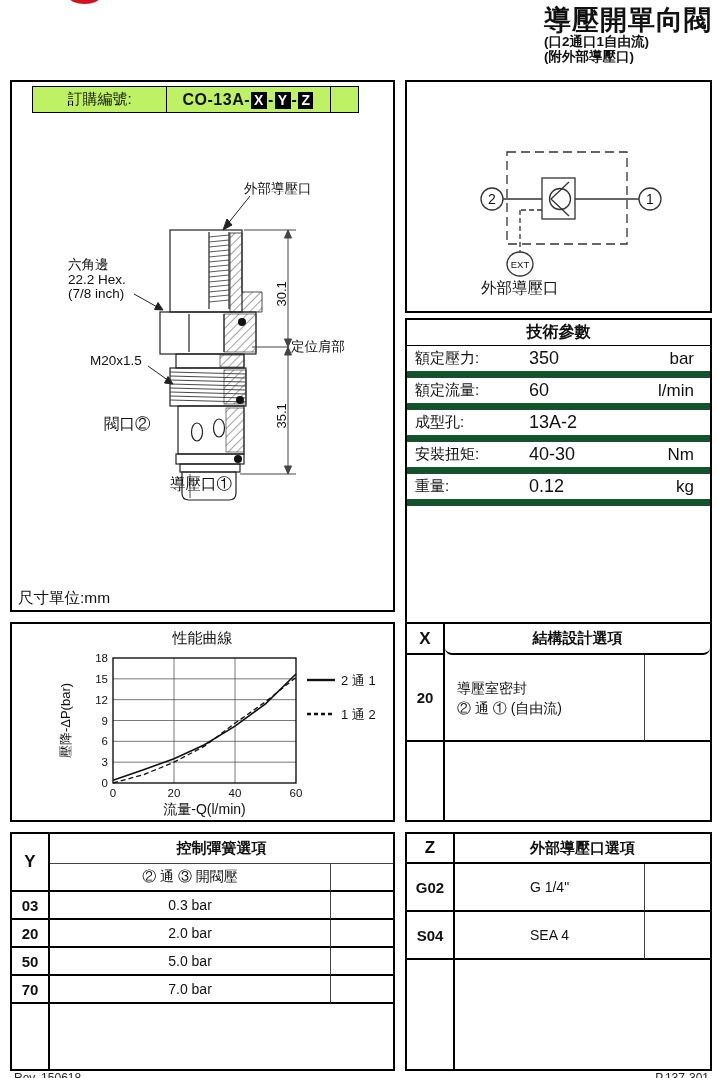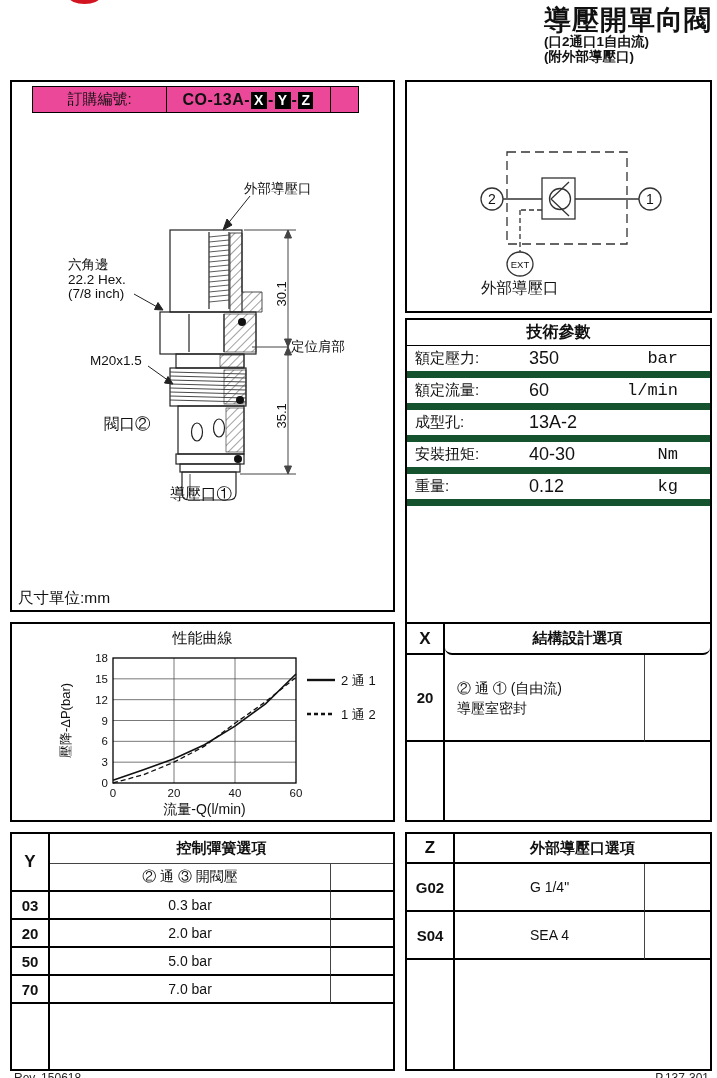--- a/index.html
+++ b/index.html
@@ -13,39 +13,39 @@
 
   
   .title-block { position: absolute; top: 6px; right: 5px; text-align: left; line-height: 1.05; }
   .main-title { font-size: 27px; font-weight: 700; letter-spacing: 1px; }
   .sub-title { font-size: 13.5px; font-weight: 700; line-height: 15px; }
   .logo-mark { position: absolute; left: 69px; top: -10px; width: 31px; height: 14px;
     background: #d21420; border-radius: 50%; }
 
   
   .code-cell { position: absolute; border: 1.5px solid #000; height: 27px;
-    display: flex; align-items: center; justify-content: center; background: #ec4899; }
+    display: flex; align-items: center; justify-content: center; background: #bef264; }
   .code-label { font-size: 15px; }
   .code-value { font-size: 16px; font-weight: 700; letter-spacing: 0.5px; }
   .code-box { display: inline-block; background: #000; color: #fff; padding: 0 3px; margin: 0 1px;
     font-size: 14px; line-height: 17px; }
 
   
   .dwg-label { position: absolute; font-size: 13.5px; line-height: 14.5px; white-space: nowrap; }
   .dwg-label-lg { position: absolute; font-size: 15.5px; white-space: nowrap; }
   .dim-text { position: absolute; font-size: 13px; transform: rotate(-90deg); transform-origin: center; white-space: nowrap; }
   .units-note { position: absolute; left: 6px; top: 506px; font-size: 15.5px; }
 
   
   .specs-title { height: 26px; display: flex; align-items: center; justify-content: center;
     font-size: 16px; font-weight: 700; border-bottom: 1.5px solid #000; }
   .spec-row { height: 32px; display: flex; align-items: center; border-bottom: 7px solid #14532d; }
   .spec-label { width: 122px; padding-left: 8px; font-size: 15px; }
   .spec-value { flex: 1; text-align: left; font-size: 18px; }
-  .spec-unit { width: 84px; text-align: right; padding-right: 32px; font-size: 17px; font-family: Liberation Mono, monospace; }
+  .spec-unit { width: 84px; text-align: right; padding-right: 16px; font-size: 17px; }
 
   
   .chart-title { height: 24px; display: flex; align-items: flex-end; justify-content: center;
     font-size: 15px; padding-top: 8px; }
 
   
   .opt-grid { display: grid; width: 100%; height: 100%; }
   .og-cell { position: relative; }
   .b-r2 { border-right: 2px solid #000; }
   .b-l1 { border-left: 1px solid #444; }
@@ -170,21 +170,21 @@
         <polygon points="161,302 152.5,301 156,294.5"></polygon>
     </g>
   </svg>
 
   <div class="dwg-label" style="left:232px; top:100px;">外部導壓口</div>
   <div class="dwg-label" style="left:56px; top:176px;">六角邊</div>
   <div class="dwg-label" style="left:56px; top:191px;">22.2 Hex.</div>
   <div class="dwg-label" style="left:56px; top:205px;">(7/8 inch)</div>
   <div class="dwg-label" style="left:78px; top:272px;">M20x1.5</div>
   <div class="dwg-label-lg" style="left:92px; top:332px;">閥口②</div>
-  <div class="dwg-label-lg" style="left:158px; top:402px;">導壓口①</div>
+  <div class="dwg-label-lg" style="left:158px; top:392px;">導壓口①</div>
   <div class="dwg-label" style="left:279px; top:258px;">定位肩部</div>
   <div class="dim-text" style="left:252px; top:200px; width:34px;">30.1</div>
   <div class="dim-text" style="left:252px; top:322px; width:34px;">35.1</div>
   <div class="units-note">尺寸單位:mm</div>
 </div>
 
 <div class="box" style="left:405px; top:80px; width:307px; height:233px;">
   <svg class="abs" style="left:0; top:0;" width="303" height="229" viewBox="0 0 303 229">
     <g stroke="#333" stroke-width="1.3" fill="none">
       <rect x="100" y="70" width="120" height="92" stroke-dasharray="9,5"></rect>
@@ -267,22 +267,22 @@
       <text x="58" y="72.5" text-anchor="middle" font-size="13" font-family="&quot;Liberation Serif&quot;, serif" fill="#111" transform="rotate(-90 58 72.5)">壓降-ΔP(bar)</text>
     </svg>
 </div>
 
 <div class="box" style="left:405px; top:622px; width:307px; height:200px;">
   <div class="opt-grid" style="grid-template-columns:38px 1fr 66px; grid-template-rows:31px 87px 1fr;">
     <div class="og-cell b-r2 b-b2 cell-center opt-code-lg">X</div>
     <div class="og-cell b-b2 cell-center opt-head" style="grid-column:2 / 4;border-radius:7px;">結構設計選項</div>
     <div class="og-cell b-r2 b-b2 cell-center opt-code">20</div>
     <div class="og-cell b-b2 opt-desc">
+      <span>導壓室密封</span>
       <span>② 通 ① (自由流)</span>
-      <span>導壓室密封</span>
     </div>
     <div class="og-cell b-l1 b-b2"></div>
     <div class="og-cell b-r2"></div>
     <div class="og-cell" style="grid-column:2 / 4;"></div>
   </div>
 </div>
 
 <div class="box" style="left:10px; top:832px; width:385px; height:239px;">
   <div class="opt-grid" style="grid-template-columns:38px 1fr 63px; grid-template-rows:30px 28px 28px 28px 28px 28px 1fr;">
     <div class="og-cell b-r2 b-b2 cell-center opt-code-lg" style="grid-row:1 / 3;">Y</div>

